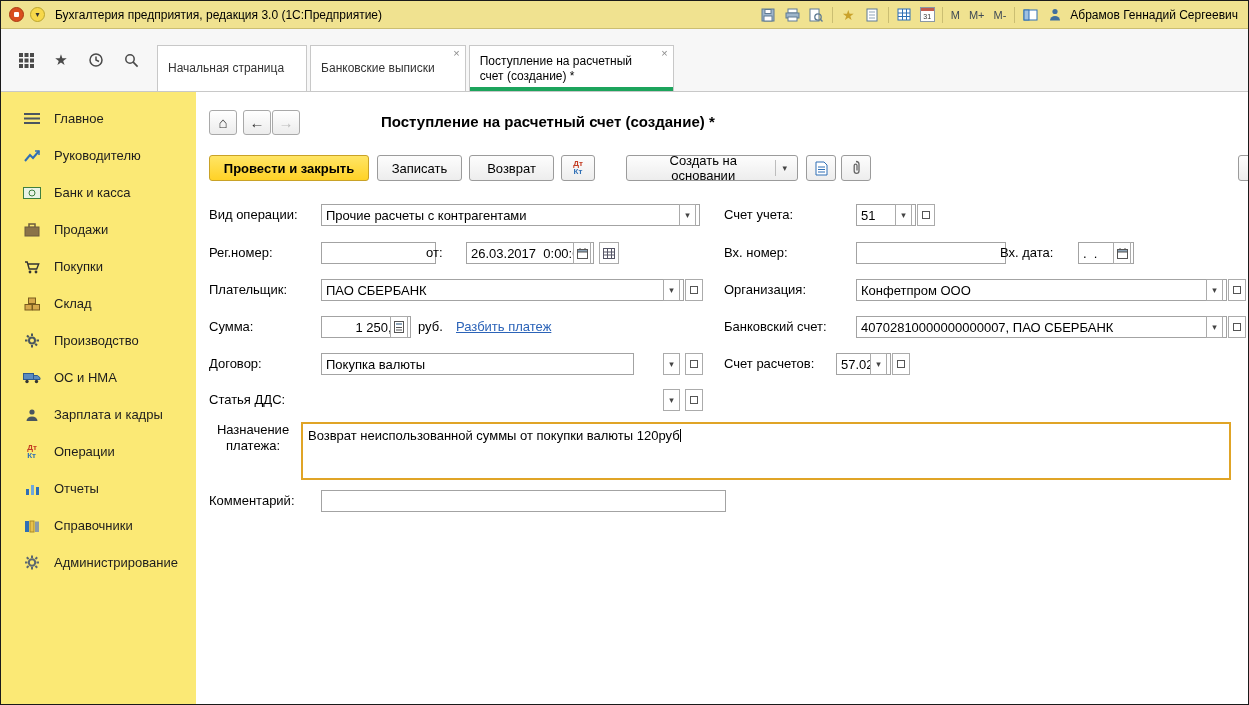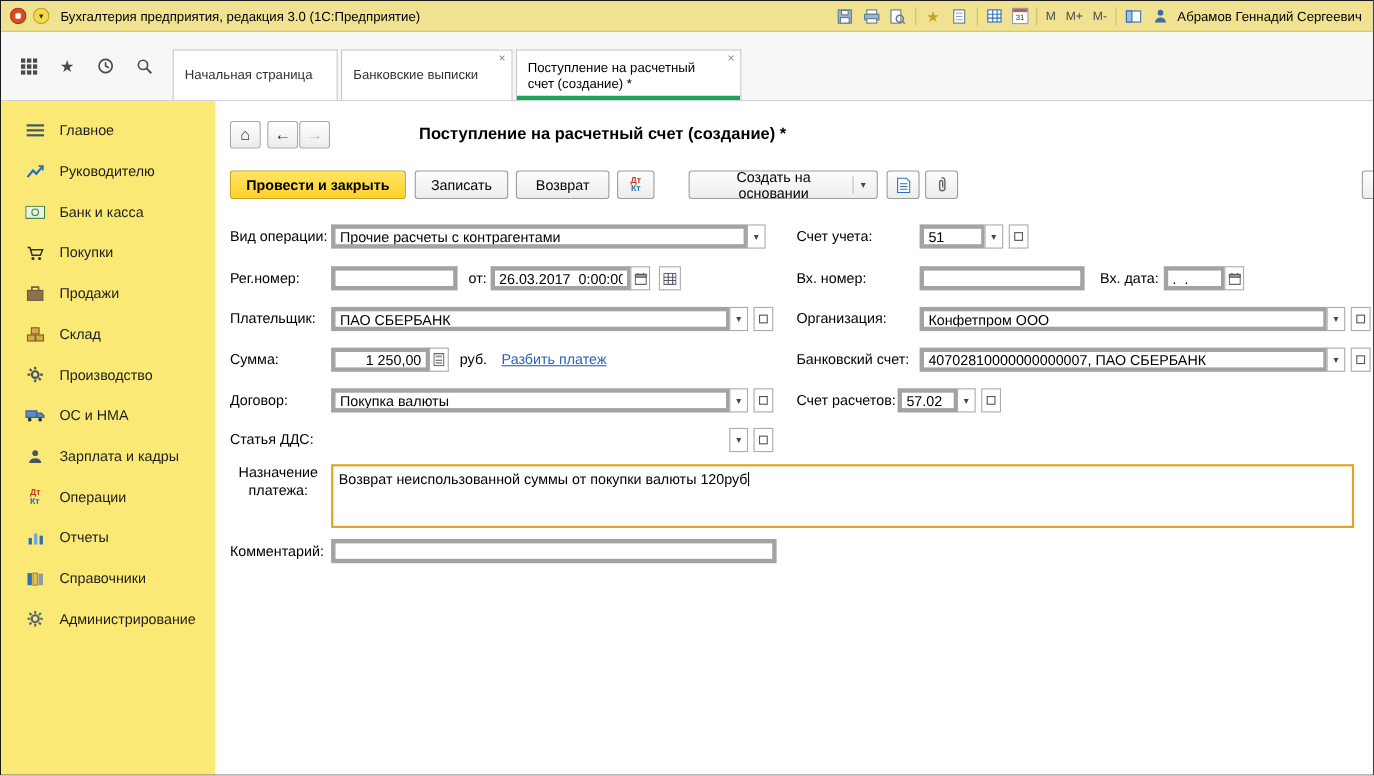--- a/index.html
+++ b/index.html
@@ -56,22 +56,22 @@
   .tbtn { position:absolute; top:63px; height:26px; border:1px solid #9B9B9B; border-radius:3px;
           background:linear-gradient(#FDFDFD,#EDEDED); display:flex; align-items:center; justify-content:center;
           font-size:13px; font-family:inherit; cursor:pointer; gap:6px; padding:0 10px; color:#000; }
   .tbtn.primary { background:linear-gradient(#FFE566,#FFD226); border-color:#C9A227; font-weight:bold; }
   .tbtn .mini-sep { width:1px; height:16px; background:#BDBDBD; }
   .tbtn .dd { font-size:9px; color:#444; }
   .dtkt { font-size:8px; font-weight:bold; line-height:8px; }
   .dtkt .dt { color:#C23B22; } .dtkt .kt { color:#2F6FB5; }
 
   .flabel { position:absolute; font-size:13px; line-height:22px; white-space:nowrap; }
-  .inp { position:absolute; height:22px; border:4px solid #a3a3a3; background:#fff; font-family:inherit;
-         font-size:13px; padding:0 4px; outline:none; }
+  .inp { position:absolute; height:22px; border:1px solid #a3a3a3; background:#fff; font-family:inherit;
+         font-size:13px; padding:0 4px; outline:none;margin-left:20px; }
   .drop { position:absolute; width:17px; height:22px; border:1px solid #ABABAB; background:#fff; display:flex;
           align-items:center; justify-content:center; font-size:9px; color:#444; cursor:pointer; }
   .sqbtn { position:absolute; width:18px; height:22px; border:1px solid #ABABAB; background:#fff; display:flex;
            align-items:center; justify-content:center; cursor:pointer; }
   .sqbtn .sq { width:8px; height:8px; border:1px solid #555; }
   .link { position:absolute; color:#2B63B8; text-decoration:underline; font-size:13px; line-height:22px; cursor:pointer; }
 
   .textarea { position:absolute; border:2px solid #E0A426; background:#fff; font-size:13px; line-height:17px;
               padding:3px 5px; overflow:hidden; cursor:text; }
   .caret { display:inline-block; width:1px; height:13px; background:#000; vertical-align:-2px; }
@@ -224,35 +224,35 @@
           <svg width="18" height="12">
             <rect x="0.5" y="0.5" width="17" height="11" fill="#EAF3E6" stroke="#3F7F3F"></rect>
             <circle cx="9" cy="6" r="3" fill="none" stroke="#3F7F3F"></circle>
           </svg>
         </span>
       <span>Банк и касса</span>
     </div>
     <div class="side-item">
       <span class="ic">
           <svg width="16" height="14">
+            <rect x="5" y="1" width="6" height="3.5" fill="none" stroke="#6B5B3E" stroke-width="1.5"></rect>
+            <rect x="1" y="4" width="14" height="9" fill="#8A7348" stroke="#6B5B3E"></rect>
+          </svg>
+        </span>
+      <span>Продажи</span>
+    </div>
+    <div class="side-item">
+      <span class="ic">
+          <svg width="16" height="14">
             <path d="M1 2 h2.2 l2 7 h7.5 l2-5 H4" fill="none" stroke="#333" stroke-width="1.4"></path>
             <circle cx="6" cy="12" r="1.4" fill="#333"></circle>
             <circle cx="12" cy="12" r="1.4" fill="#333"></circle>
           </svg>
         </span>
       <span>Покупки</span>
-    </div>
-    <div class="side-item">
-      <span class="ic">
-          <svg width="16" height="14">
-            <rect x="5" y="1" width="6" height="3.5" fill="none" stroke="#6B5B3E" stroke-width="1.5"></rect>
-            <rect x="1" y="4" width="14" height="9" fill="#8A7348" stroke="#6B5B3E"></rect>
-          </svg>
-        </span>
-      <span>Продажи</span>
     </div>
     <div class="side-item">
       <span class="ic">
           <svg width="16" height="14">
             <rect x="4.5" y="1" width="7" height="5.5" fill="#D7A94B" stroke="#7A5C1E"></rect>
             <rect x="1" y="7.5" width="7" height="5.5" fill="#D7A94B" stroke="#7A5C1E"></rect>
             <rect x="8.5" y="7.5" width="7" height="5.5" fill="#D7A94B" stroke="#7A5C1E"></rect>
           </svg>
         </span>
       <span>Склад</span>
@@ -454,21 +454,21 @@
     <div class="flabel" style="left:222px;top:224px;">руб.</div>
     <a class="link" style="left:260px;top:224px;">Разбить платеж</a>
     <div class="flabel" style="left:528px;top:224px;">Банковский счет:</div>
     <input class="inp" style="left: 640px; top: 224px; width: 371px;" value="40702810000000000007, ПАО СБЕРБАНК">
     <span class="drop" style="left:1010px;top:224px;">▾</span>
     <span class="sqbtn" style="left:1032px;top:224px;">
         <span class="sq"></span>
       </span>
 
     <div class="flabel" style="left:13px;top:261px;">Договор:</div>
-    <input class="inp" style="left: 105px; top: 261px; width: 363px;" value="Покупка валюты">
+    <input class="inp" style="left: 105px; top: 261px; width: 313px;" value="Покупка валюты">
     <span class="drop" style="left:467px;top:261px;">▾</span>
     <span class="sqbtn" style="left:489px;top:261px;">
         <span class="sq"></span>
       </span>
     <div class="flabel" style="left:528px;top:261px;">Счет расчетов:</div>
     <input class="inp" style="left: 620px; top: 261px; width: 55px;" value="57.02">
     <span class="drop" style="left:674px;top:261px;">▾</span>
     <span class="sqbtn" style="left:696px;top:261px;">
         <span class="sq"></span>
       </span>

